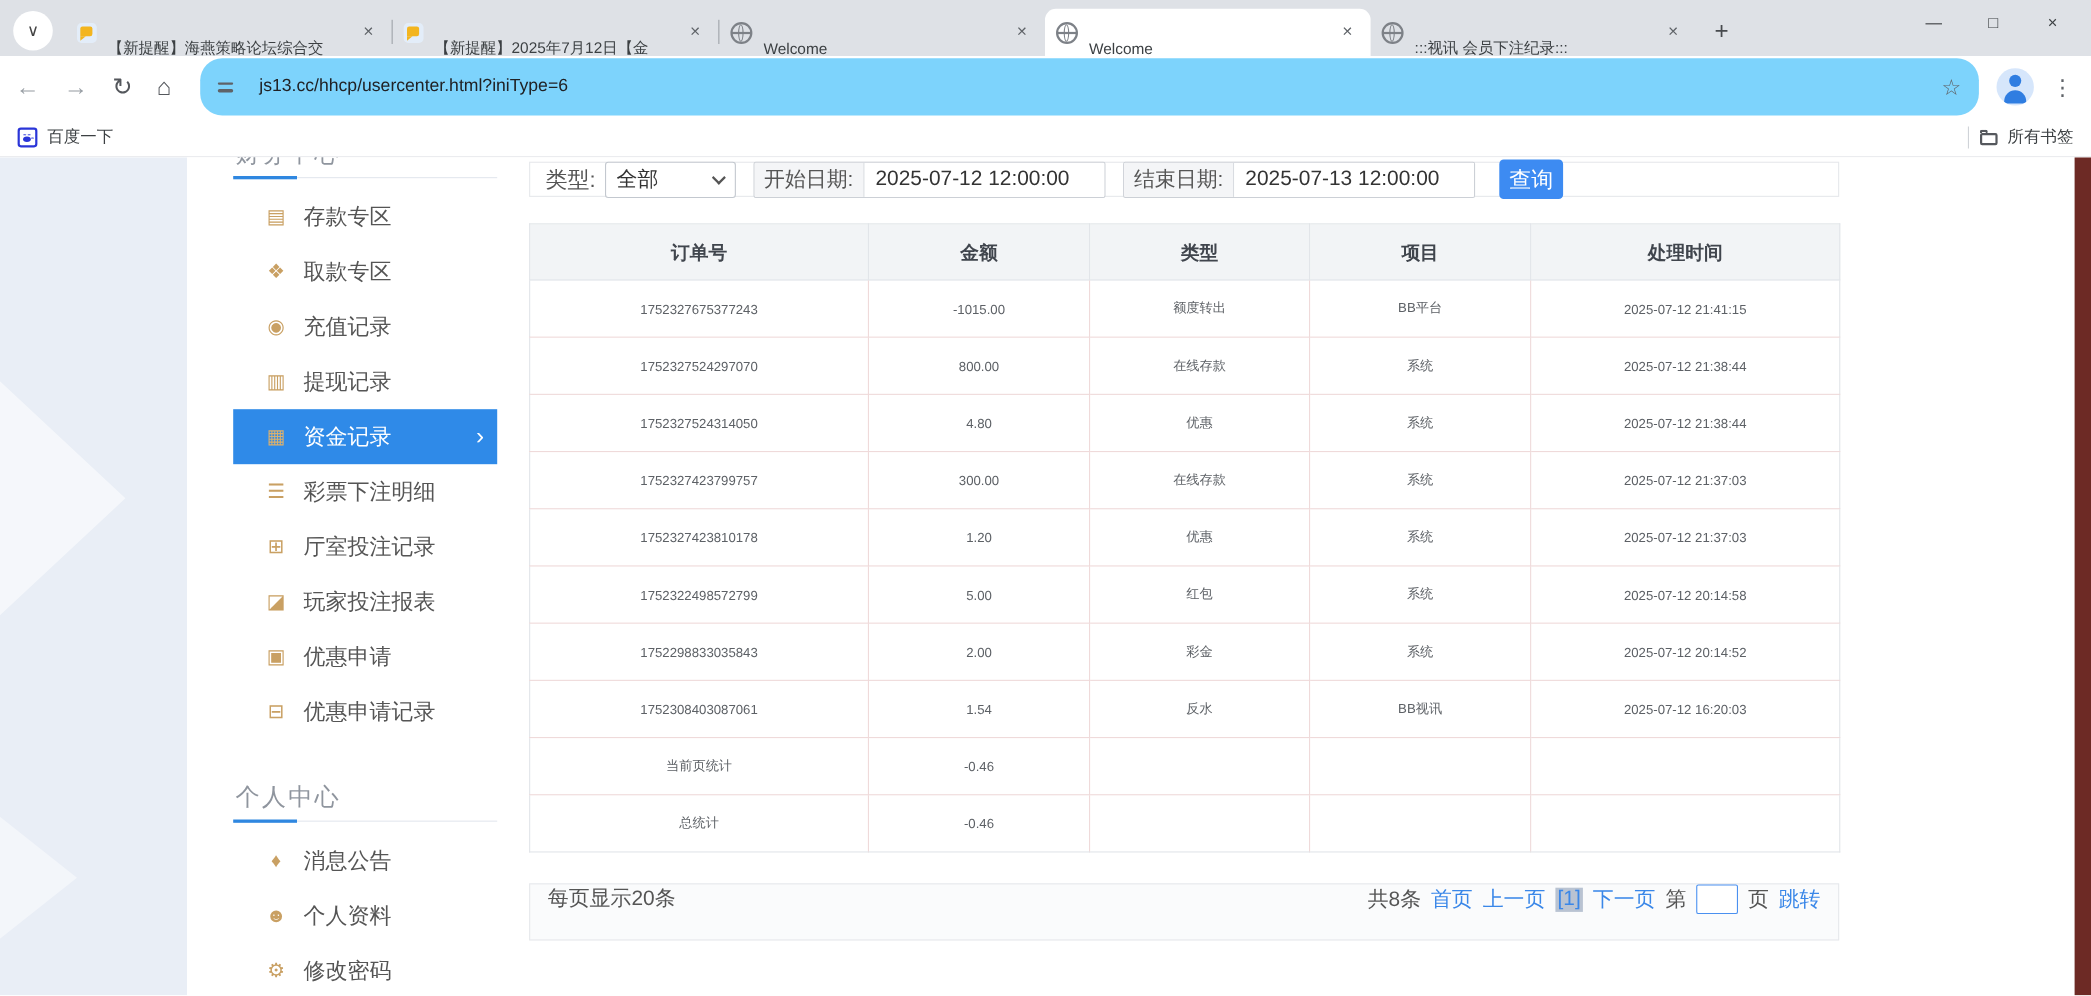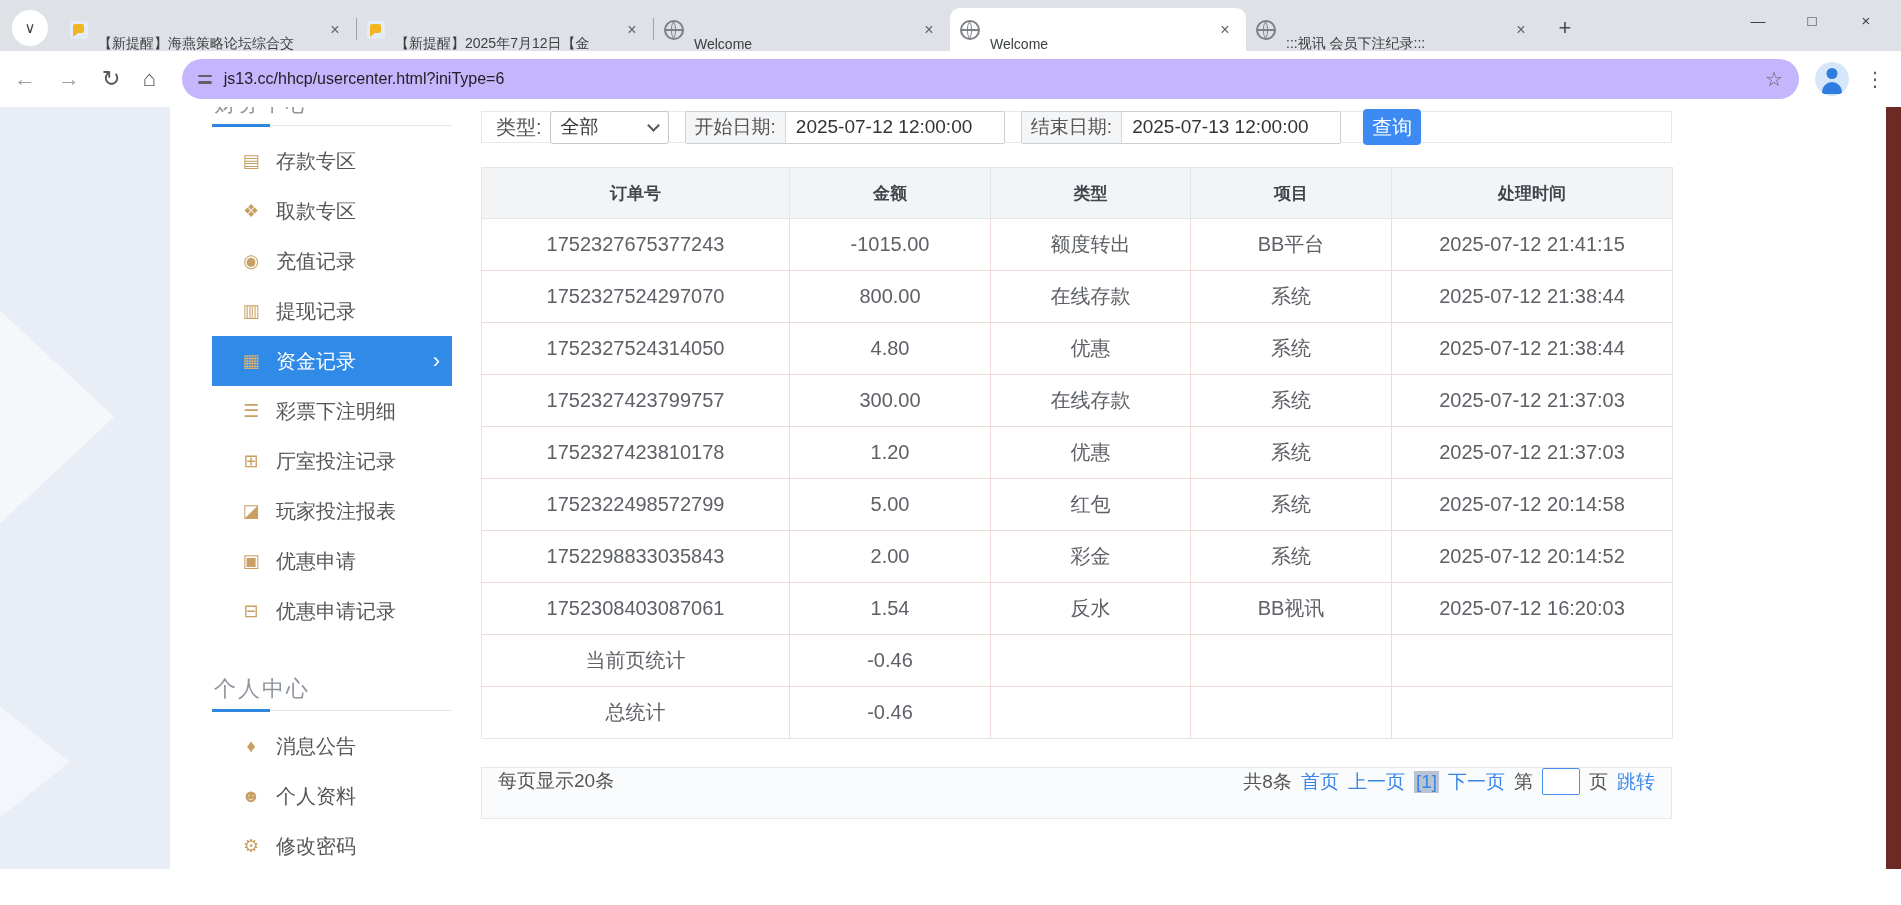--- a/index.html
+++ b/index.html
@@ -33,22 +33,22 @@
     justify-content:center;margin:0 0 8px 8px;flex:none;}
   .win-controls{margin-left:auto;display:flex;align-self:flex-start;}
   .win-btn{width:54px;height:40px;display:flex;align-items:center;justify-content:center;
     font-size:15px;color:#3c4043;}
 
   
   .toolbar{height:56px;background:#fff;display:flex;align-items:center;padding:0 14px;box-sizing:border-box;}
   .nav-icon{font-size:22px;margin-right:22px;line-height:1;}
   .nav-back,.nav-forward{color:#9aa0a6;}
   .nav-reload,.nav-home{color:#54575c;}
-  .omnibox{flex:1;height:40px;background:#c4b5fd;border-radius:20px;display:flex;align-items:center;
-    margin:0 16px 0 4px;padding:0 16px;box-sizing:border-box;}
+  .omnibox{flex:1;height:52px;background:#7dd3fc;border-radius:20px;display:flex;align-items:center;
+    margin:0 16px 0 4px;padding:0 16px;box-sizing:border-box;gap:12px;}
   .tune{display:flex;flex-direction:column;gap:4px;margin-right:12px;}
   .tune i{display:block;width:14px;height:2.5px;background:#5f6368;border-radius:2px;}
   .url{font-size:16px;color:#202124;flex:1;}
   .star{font-size:20px;color:#5f6368;margin-left:10px;}
   .avatar{width:34px;height:34px;border-radius:50%;background:#d6e6fb;position:relative;
     overflow:hidden;margin-right:16px;flex:none;}
   .avatar::before{content:"";position:absolute;top:6px;left:50%;transform:translateX(-50%);
     width:11px;height:11px;border-radius:50%;background:#2f7de1;}
   .avatar::after{content:"";position:absolute;top:20px;left:50%;transform:translateX(-50%);
     width:20px;height:12px;border-radius:10px 10px 0 0;background:#2f7de1;}
@@ -112,21 +112,21 @@
   .f-input{border:none;outline:none;width:198px;height:100%;padding:0 10px;font-size:19px;
     color:#333;font-family:inherit;background:#fff;}
   .f-btn{width:58px;height:36px;background:#3d8bf2;color:#fff;border:none;border-radius:4px;
     font-size:20px;margin-left:6px;font-family:inherit;}
 
   
   .records-table{margin-top:24px;width:100%;border-collapse:collapse;table-layout:fixed;
     border:1px solid #e2e5e9;background:#fff;}
   .records-table th{background:#f2f4f6;border:1px solid #e2e5e9;height:48px;font-size:17px;
     color:#40454d;font-weight:700;}
-  .records-table td{border:1px solid #efdada;height:49px;font-size:20px;color:#5d6166;
+  .records-table td{border:1px solid #efdada;height:49px;font-size:12px;color:#5d6166;
     text-align:center;overflow:hidden;white-space:nowrap;}
   .records-table td:first-child{border-left:1px solid #e2e5e9;}
   .records-table td:last-child{border-right:1px solid #e2e5e9;}
   .records-table tr:last-child td{border-bottom:1px solid #e2e5e9;}
 
   
   .pagebar{margin-top:28px;height:52px;background:#fafbfc;border:1px solid #e6e8ec;box-sizing:border-box;
     display:flex;align-items:flex-start;padding:0 16px;font-size:19px;color:#555;}
   .pagebar-right{margin-left:auto;display:flex;align-items:center;gap:9px;}
   .plink{color:#3a87e8;white-space:nowrap;}
@@ -199,20 +199,33 @@
           <i></i>
           <i></i>
         </span>
       <span class="url">js13.cc/hhcp/usercenter.html?iniType=6</span>
       <span class="star">☆</span>
     </div>
     <div class="avatar"></div>
     <span class="dots">⋮</span>
   </div>
 
+  <div class="bookmarksbar">
+    <div class="bm">
+      <span class="baidu"></span>
+      <span class="bm-label">百度一下</span>
+    </div>
+    <div class="bm-right">
+      <span class="bm-sep"></span>
+      <div class="bm">
+        <span class="folder"></span>
+        <span class="bm-label">所有书签</span>
+      </div>
+    </div>
+  </div>
 
   <div class="page">
     <div class="left-band">
       <div class="tri1"></div>
       <div class="tri2"></div>
     </div>
     <div class="right-strip"></div>
 
     <div class="sidebar">
         <div class="side-section">

